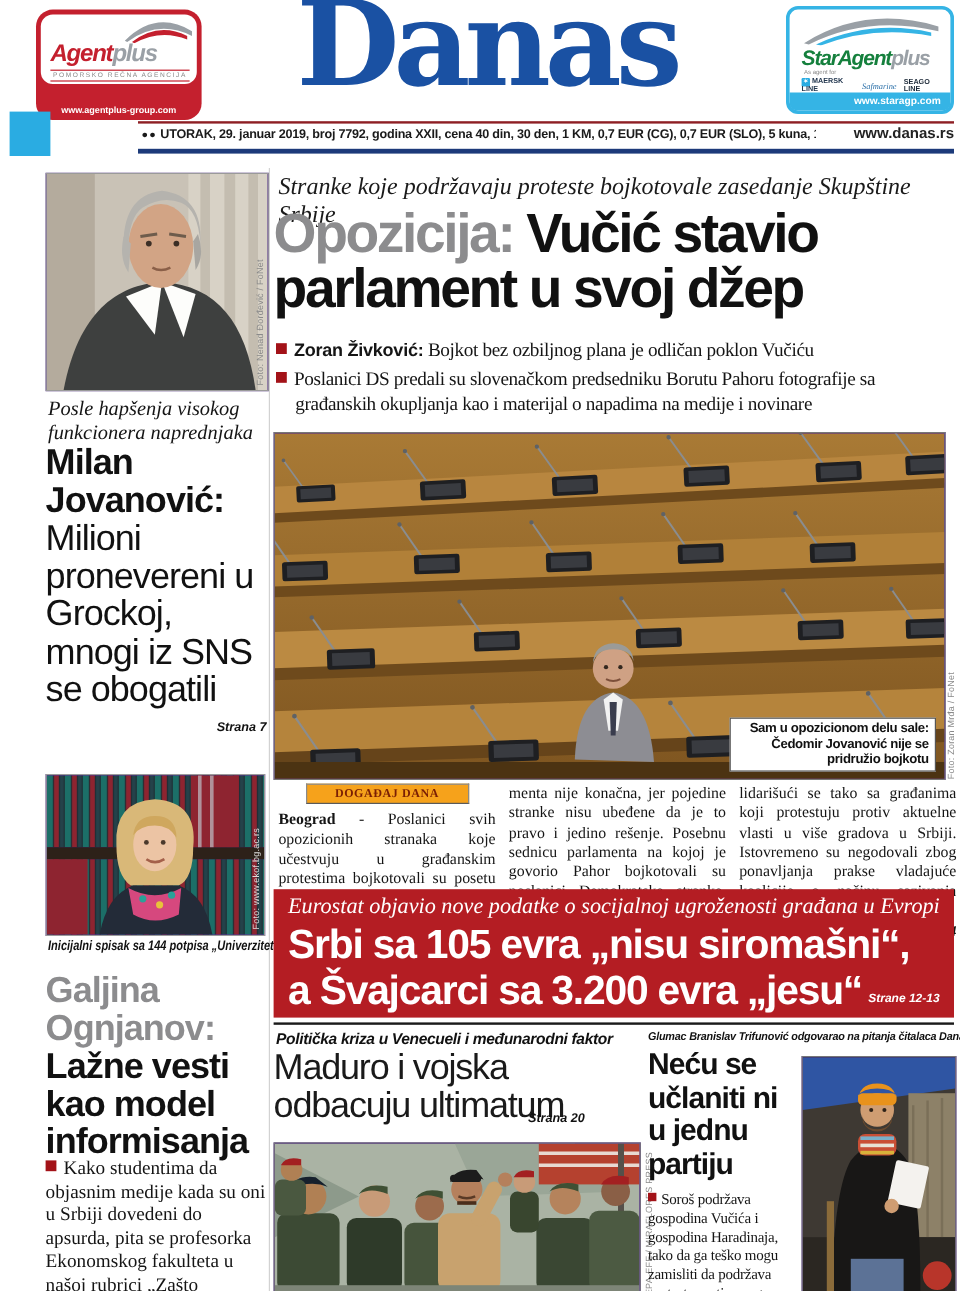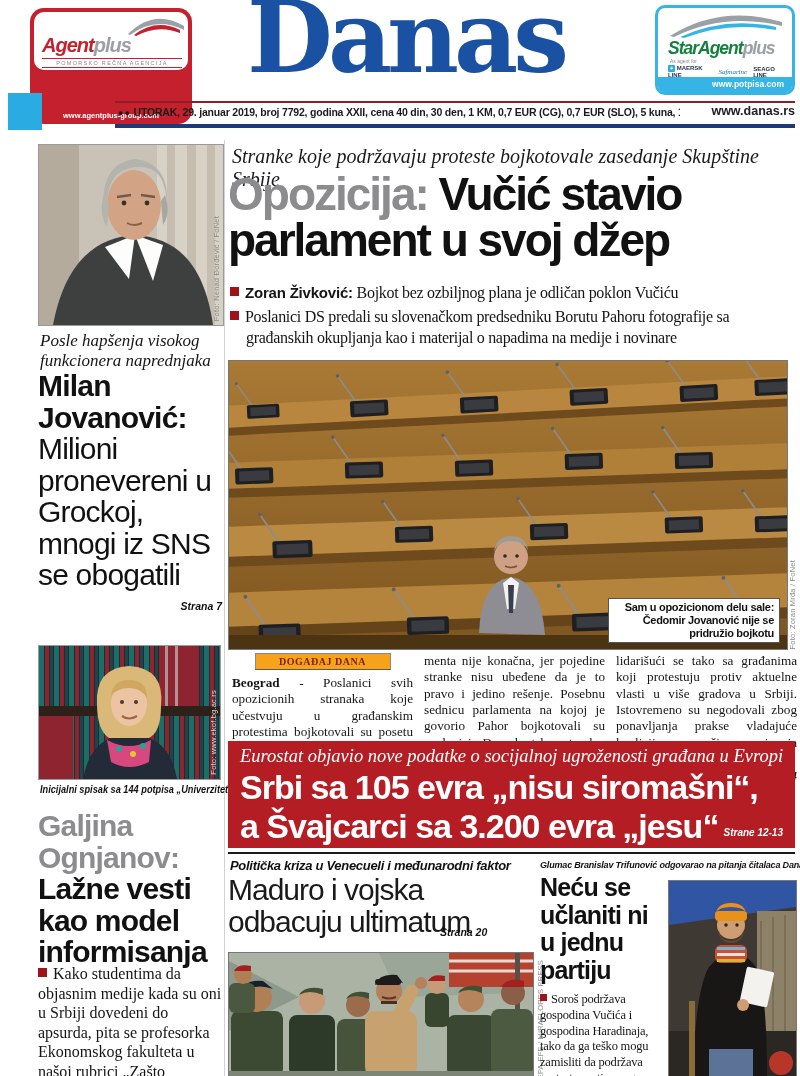--- a/index.html
+++ b/index.html
@@ -13,21 +13,21 @@
     letter-spacing:-5px;color:#1a51a3;line-height:1.05;}
   #cyan-square{left:8px;top:93px;width:34px;height:37px;background:#2aace2;}
   #rule-maroon{left:115px;top:101px;width:680px;height:2px;background:#8e1f24;}
   #rule-navy{left:115px;top:124px;width:680px;height:4px;background:#1c3a7a;}
   #dateline{left:118px;top:106px;width:562px;font-size:10.5px;font-weight:bold;
     letter-spacing:-0.2px;color:#1a1a1a;white-space:nowrap;overflow:hidden;}
   #dateline .dots{font-size:9px;letter-spacing:1px;}
   #danas-url{left:683px;top:104px;width:112px;text-align:right;font-size:12.5px;font-weight:bold;color:#222;}
 
   
-  #ad-left{left:30px;top:8px;width:130px;height:84px;background:#c4202e;border-radius:14px;padding:16px;}
+  #ad-left{left:30px;top:8px;width:130px;height:84px;background:#c4202e;border-radius:14px;padding:4px;}
   #ad-left .inner{position:absolute;left:4px;top:4px;right:4px;height:58px;background:#fff;border-radius:10px;overflow:hidden;}
   #ad-left .swoosh{position:absolute;right:2px;top:2px;}
   #ad-left .brand{position:absolute;left:8px;top:22px;font-style:italic;font-weight:bold;font-size:20px;letter-spacing:-1px;}
   #ad-left .brand .a{color:#c4202e;} #ad-left .brand .b{color:#9aa0a6;}
   #ad-left .tagline{position:absolute;left:8px;right:6px;top:46px;font-size:5.5px;letter-spacing:1.3px;
     color:#8a8a8a;border-top:1px solid #c4202e;border-bottom:1px solid #c4202e;padding:1px 0;text-align:center;white-space:nowrap;}
   #ad-left .url{position:absolute;left:0;right:0;bottom:4px;text-align:center;color:#fff;font-weight:bold;font-size:7.5px;}
 
   
   #ad-right{left:655px;top:5px;width:140px;height:90px;background:#fff;border:3px solid #35b4e5;border-radius:10px;box-sizing:border-box;}
@@ -133,21 +133,21 @@
       <path d="M4 24 Q55 -8 116 10 L116 14 Q58 0 8 25 Z" fill="#9aa0a6"></path>
       <path d="M14 25 Q60 4 110 15 L110 18 Q62 9 18 26 Z" fill="#35b4e5"></path>
     </svg>
     <div class="brand"><span class="a">StarAgent</span><span class="b">plus</span></div>
     <div class="agentfor">As agent for</div>
     <div class="partners">
       <span class="p1"><span class="box">✶</span> <span>MAERSK LINE</span></span>
       <span class="p2">Safmarine</span>
       <span class="p3">SEAGO LINE</span>
     </div>
-    <div class="url">www.potpisa.com</div>
+    <div class="url">www.staragp.com</div>
   </div>
 
   <div class="abs" id="cyan-square"></div>
   <div class="abs" id="rule-maroon"></div>
   <div class="abs" id="dateline"><span class="dots">●●</span><span> UTORAK, 29. januar 2019, broj 7792, godina XXII, cena 40 din, 30 den, 1 KM, 0,7 EUR (CG), 0,7 EUR (SLO), 5 kuna, 1,2 EUR (GR)</span></div>
   <div class="abs" id="danas-url">www.danas.rs</div>
   <div class="abs" id="rule-navy"></div>
 
   <div class="abs" id="vrule"></div>
 

